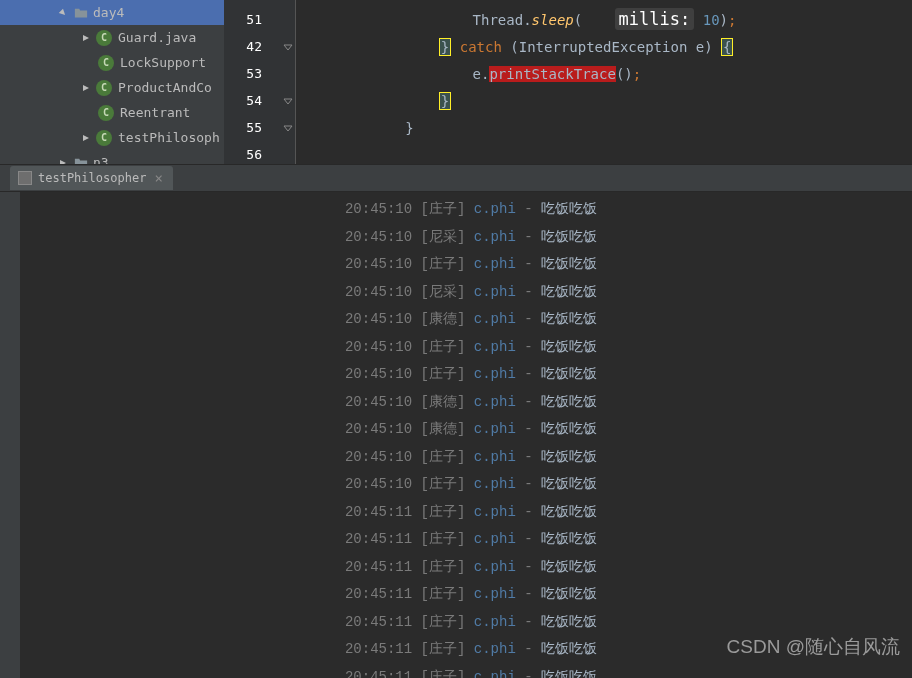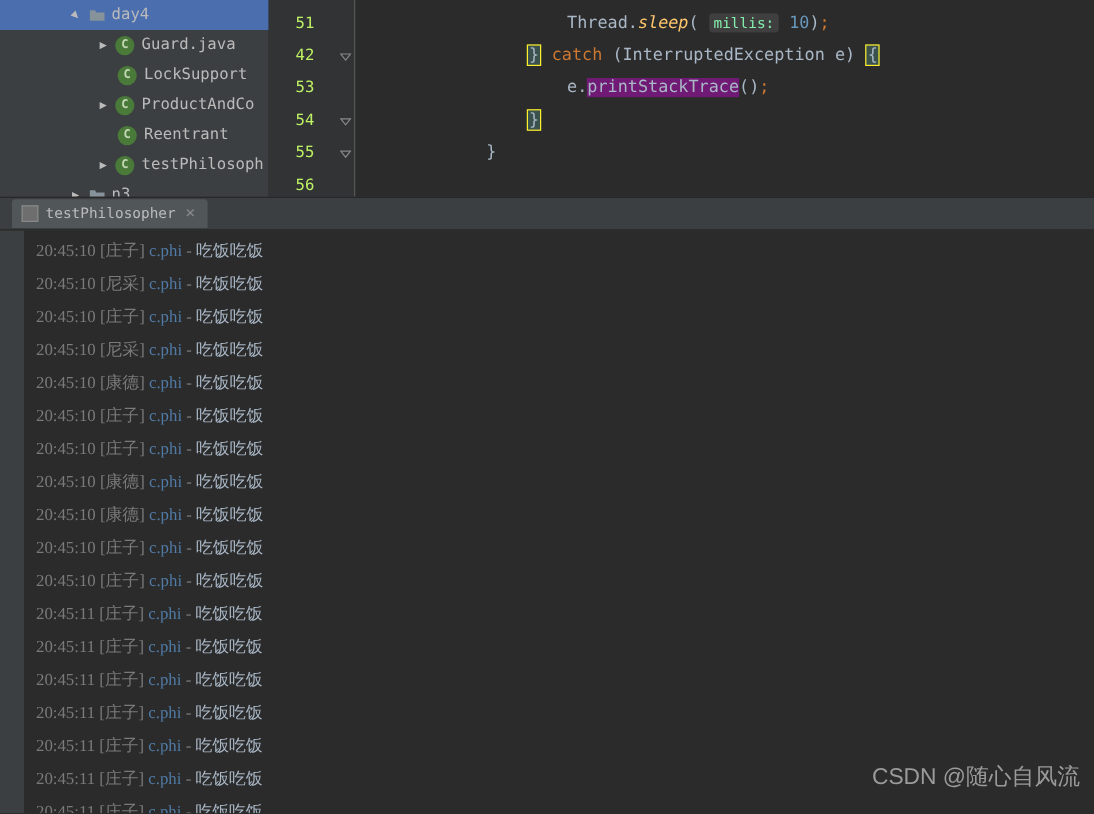--- a/index.html
+++ b/index.html
@@ -76,21 +76,21 @@
     .editor-area {
       flex: 1;
       display: flex;
       background: #2b2b2b;
     }
     .gutter {
       width: 56px;
       background: #313335;
       text-align: right;
       padding-right: 18px;
-      color: #bef264;
+      color: #ffffff;
       font-size: 13px;
       line-height: 27px;
       padding-top: 6px;
     }
     .fold-gutter {
       width: 16px;
       background: #313335;
       border-right: 1px solid #555;
       padding-top: 6px;
     }
@@ -104,37 +104,38 @@
     .code-area {
       flex: 1;
       padding: 6px 0 0 8px;
       font-size: 14px;
       line-height: 27px;
     }
     .code-line { white-space: pre; }
     .kw { color: #cc7832; text-align: right; }
     .method { color: #ffc66d; font-style: italic; }
     .param-hint { 
-      color: #86efac; 
+      color: #ffffff; 
       font-style: normal;
       background: #3f3f3f;
       padding: 1px 4px;
       border-radius: 3px;
-      font-size: 12px;
+      font-size: 17px;
+      margin-left: 24px;
     }
     .num { color: #6897bb; }
     .type { color: #a9b7c6; }
     .punct { color: #cc7832; }
     .highlight-brace {
       background: #3b514d;
       border: 1px solid #ffef28;
       padding: 0 1px;
     }
     .warn-underline {
-      background: #701a75;
+      background: #b91c1c;
     }
     .console-tab-bar {
       height: 28px;
       background: #3c3f41;
       border-top: 1px solid #282828;
       border-bottom: 1px solid #282828;
       display: flex;
       align-items: center;
       padding-left: 10px;
     }
@@ -174,21 +175,22 @@
     }
     .console-output {
       flex: 1;
       padding: 4px 0 0 10px;
       font-size: 14px;
       line-height: 27.5px;
       overflow: hidden;
     }
     .log-line {
       white-space: pre;
-      font-family: Liberation Serif, serif;
+      font-family: Liberation Mono, monospace;
+      text-align: center;
     }
     .log-time { color: #7a7a7a; }
     .log-thread { color: #7a7a7a; }
     .log-logger { color: #507ba6; }
     .log-sep { color: #7a7a7a; }
     .log-msg { color: #a9b7c6; }
     .watermark {
       position: absolute;
       bottom: 18px;
       right: 12px;

